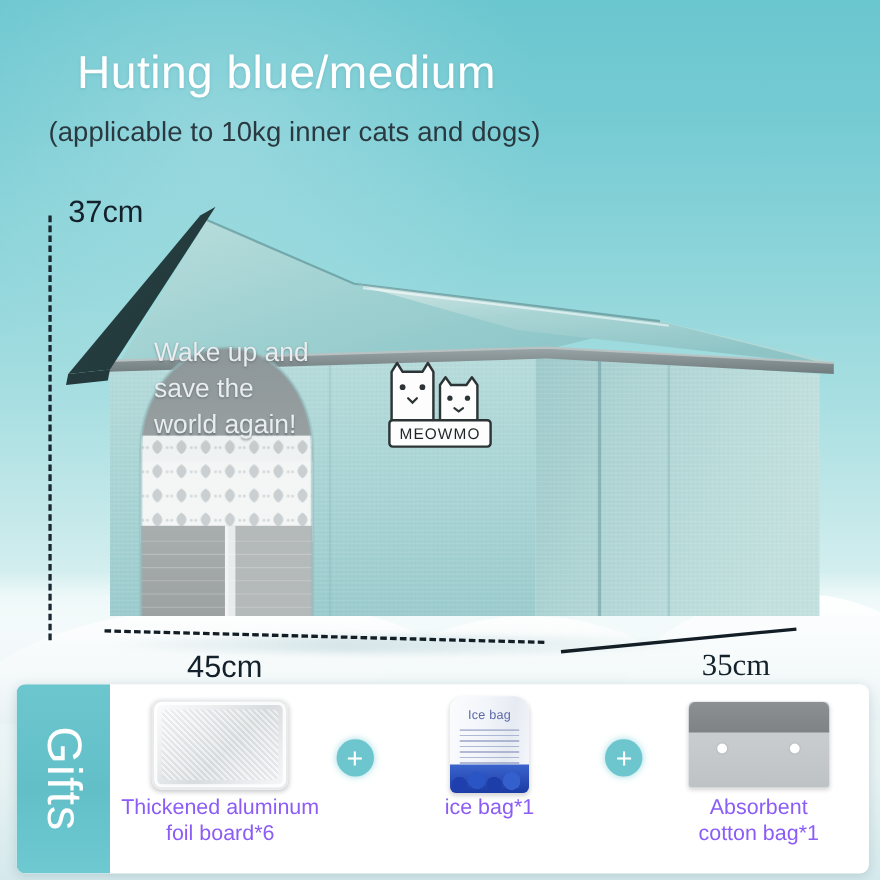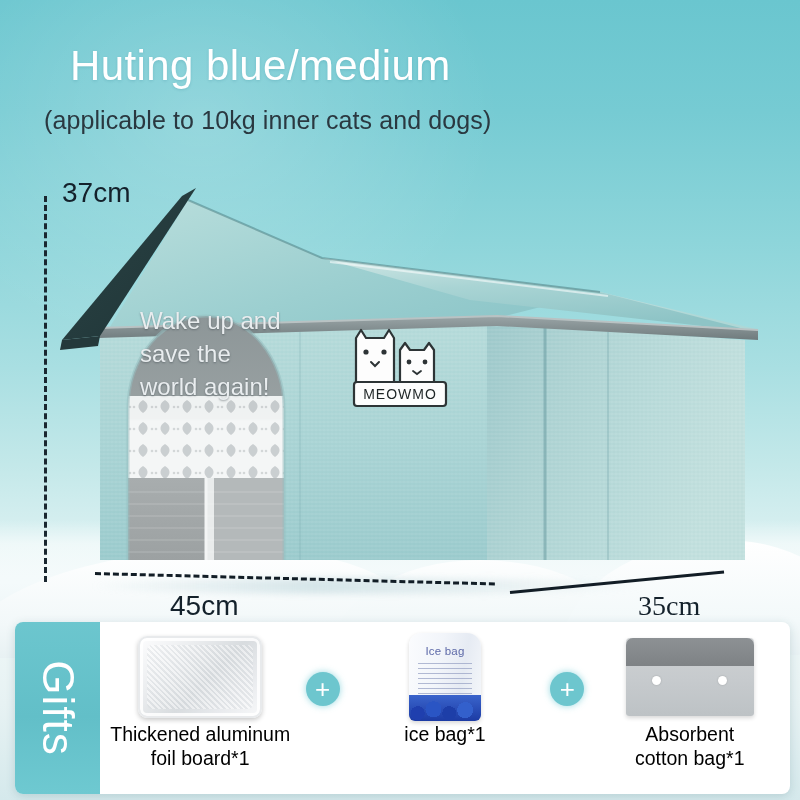--- a/index.html
+++ b/index.html
@@ -115,21 +115,21 @@
   .gifts-items {
     position:absolute; left:85px; top:0; right:0; bottom:0;
     display:flex; align-items:center; justify-content:space-around;
   }
   .gift {
     width:190px; display:flex; flex-direction:column; align-items:center;
     justify-content:flex-start; height:160px; padding-top:6px;
   }
   .gift-art { height:86px; display:flex; align-items:center; justify-content:center; }
   .gift-cap {
-    margin-top:3px; text-align:center; color:#000000; font-size:19.5px; line-height:1.22;
+    margin-top:3px; text-align:center; color:#8b5cf6; font-size:19.5px; line-height:1.22;
   }
   .plus {
     width:34px; height:34px; border-radius:50%;
     background:#6dc6ce; color:#fff;
     display:flex; align-items:center; justify-content:center;
     font-size:26px; line-height:1; font-weight:300;
     box-shadow:0 0 7px rgba(120,205,215,.75);
     flex:0 0 auto; margin-bottom:38px;
   }
 
@@ -360,21 +360,21 @@
     </div>
 
     <div class="gifts-items">
 
       <div class="gift">
         <div class="gift-art">
           <div class="foil"></div>
         </div>
         <div class="gift-cap">
           <div>Thickened aluminum</div>
-          <div>foil board*1</div>
+          <div>foil board*6</div>
         </div>
       </div>
 
       <div class="plus">+</div>
 
       <div class="gift">
         <div class="gift-art">
           <div class="icebag">
             <div class="icebag-title">Ice bag</div>
             <div class="icebag-lines"></div>

